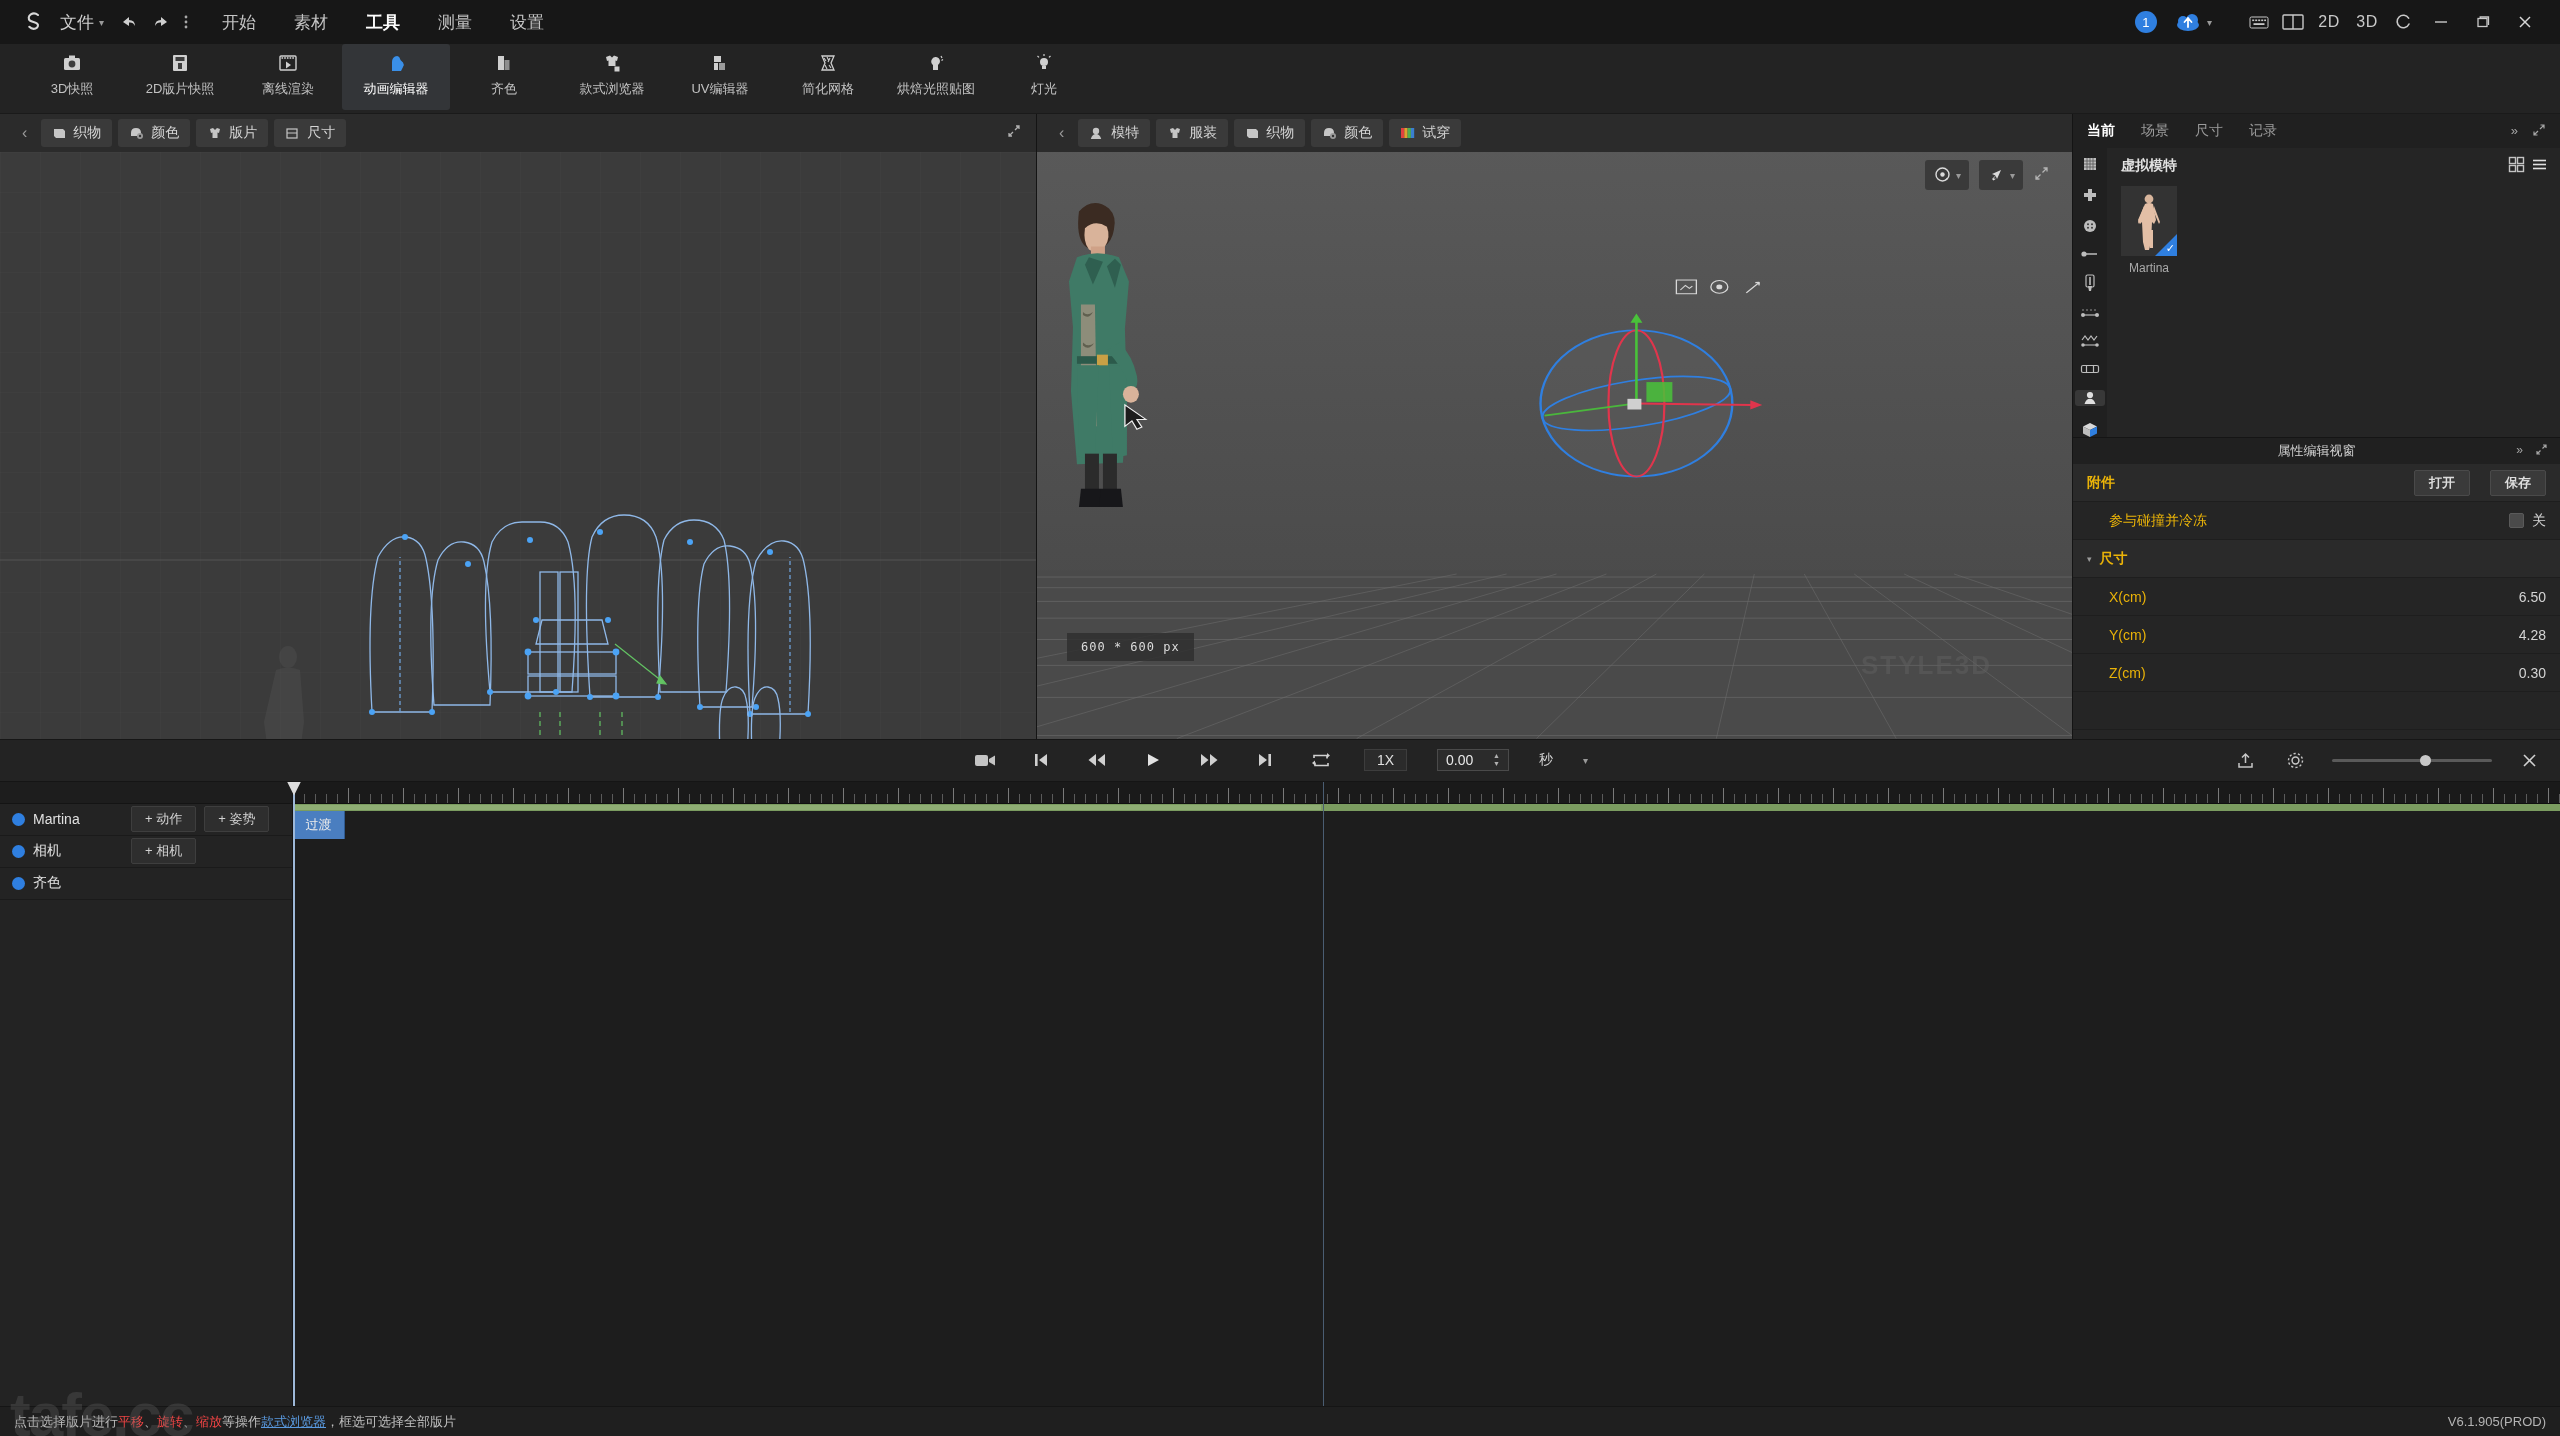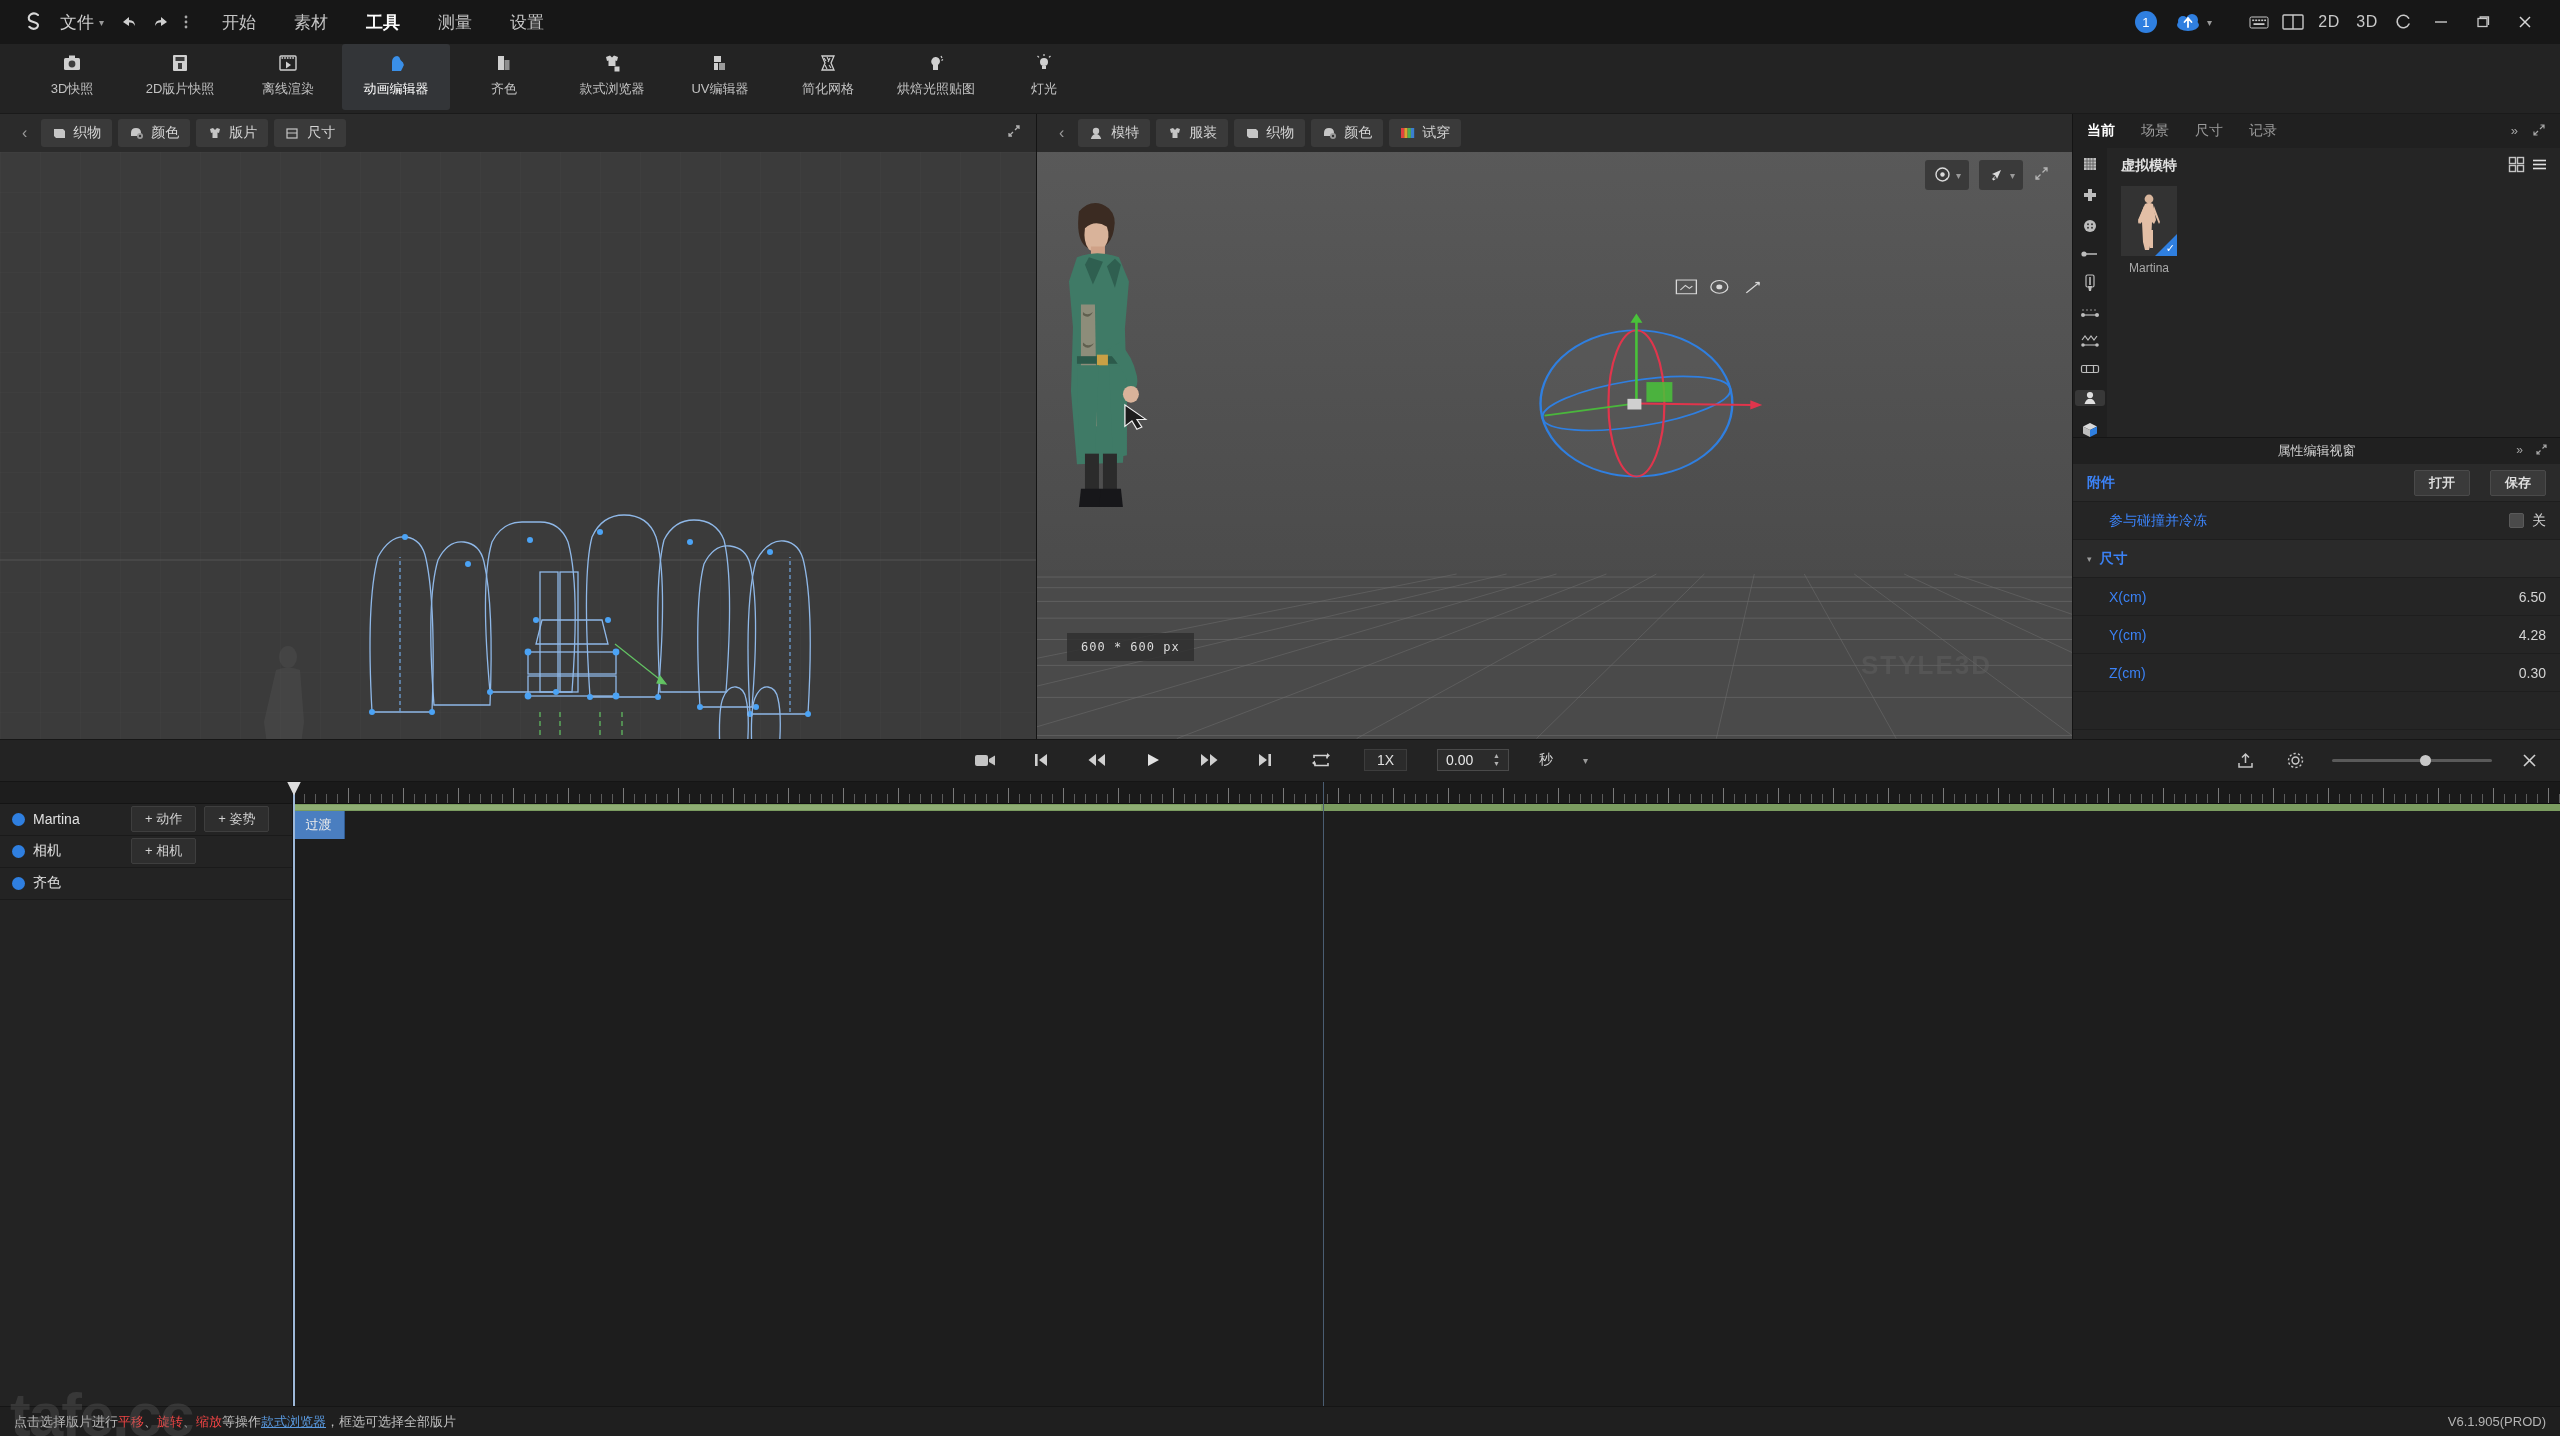--- a/index.html
+++ b/index.html
@@ -107,21 +107,21 @@
   .vm-check { position: absolute; right: 0; bottom: 0; width: 0; height: 0; border-left: 22px solid transparent; border-bottom: 22px solid #2f7fe0; }
   .vm-check-mark { position: absolute; right: 2px; bottom: 1px; color: #fff; font-size: 11px; }
   .vm-name { font-size: 12px; color: #aaa; margin-top: 5px; text-align: center; }
 
   .pe-head { height: 26px; background: #202020; display: flex; align-items: center; justify-content: center; position: relative; }
   .pe-title { font-size: 13px; color: #d0d0d0; }
   .pe-head-right { position: absolute; right: 12px; display: flex; gap: 12px; color: #a5a5a5; font-size: 12px; }
   .pe-body { flex: 1; overflow: hidden; }
   .pe-row { height: 38px; display: flex; align-items: center; padding: 0 14px; border-bottom: 1px solid #1e1e1e; font-size: 14px; }
   .pe-row.group { background: #2a2a2a; font-weight: bold; color: #e0e0e0; }
-  .pe-row .lab { color: #3b82f6; }
+  .pe-row .lab { color: #eab308; }
   .pe-row .lab.indent { padding-left: 22px; }
   .pe-row .val { margin-left: auto; color: #d4d4d4; }
   .pe-btn { background: #3a3a3a; border: 1px solid #4a4a4a; border-radius: 2px; padding: 3px 14px; font-size: 13px; color: #dcdcdc; margin-left: 8px; }
   .chk { width: 15px; height: 15px; background: #4a4a4a; border: 1px solid #5a5a5a; border-radius: 2px; display: inline-block; vertical-align: middle; margin-right: 8px; }
   .tri { display: inline-block; margin-right: 8px; color: #9a9a9a; font-size: 9px; }
   .pe-icons { margin-left: auto; display: flex; gap: 12px; color: #a8a8a8; }
 
   
   .playbar { height: 42px; background: #232323; display: flex; align-items: center; justify-content: center; gap: 30px; position: relative; border-top: 1px solid #161616; flex: 0 0 42px; }
   .pb-ico { display: flex; align-items: center; justify-content: center; color: #cdcdcd; width: 26px; }

